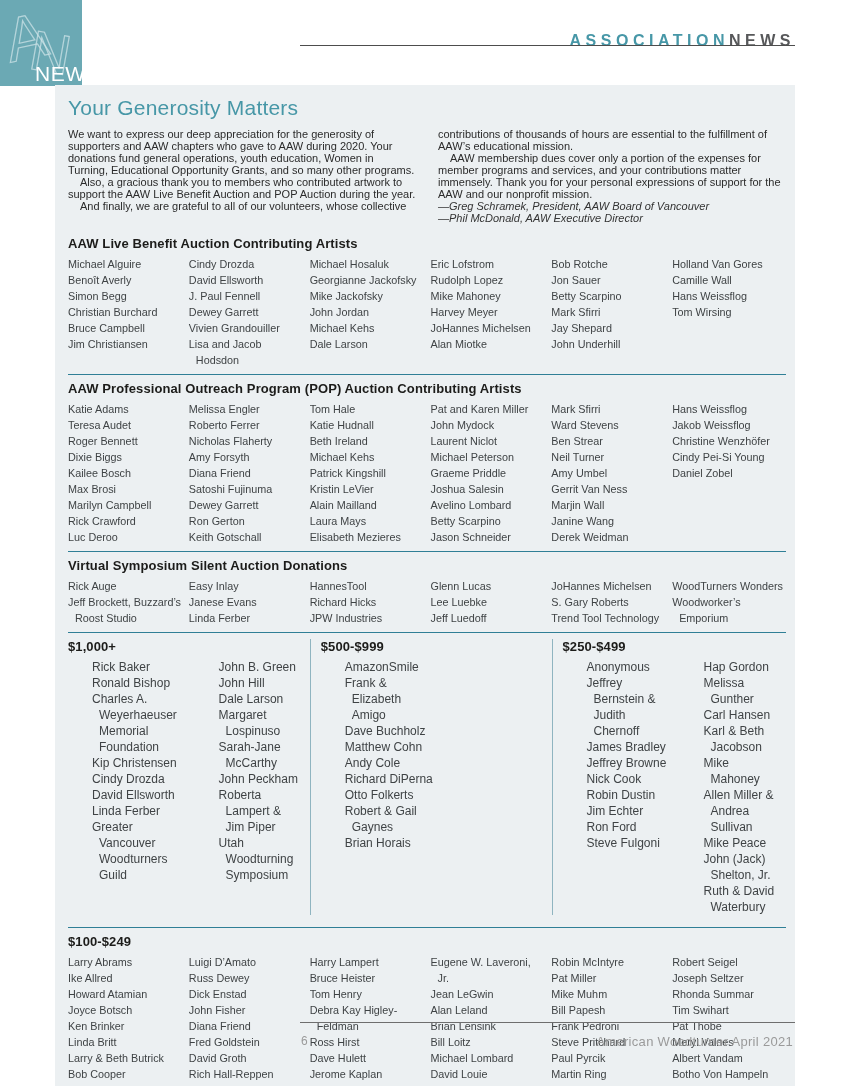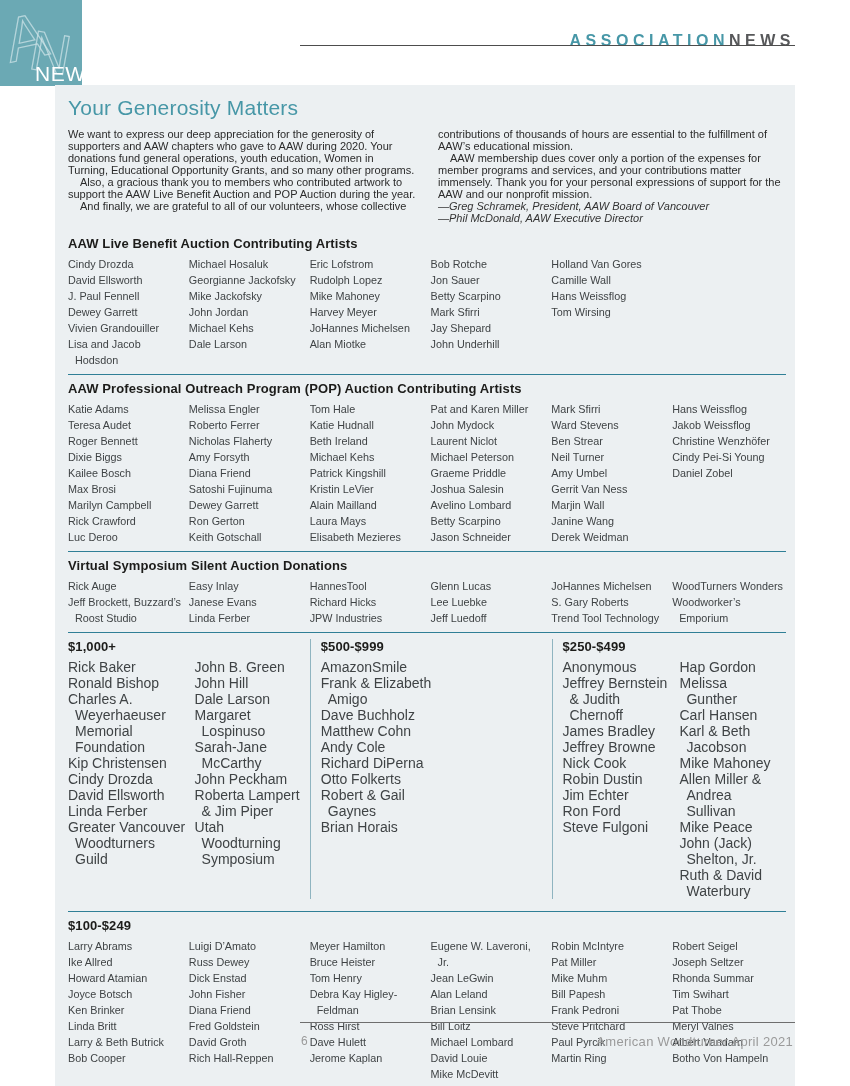--- a/index.html
+++ b/index.html
@@ -29,21 +29,21 @@
   .list-title { font-size:13px; font-weight:bold; color:#1c1c1a; margin-bottom:5px; letter-spacing:0.1px; }
   .cols { display:grid; column-gap:7px; }
   .cols-6 { grid-template-columns:repeat(6,1fr); }
   .cols-2 { grid-template-columns:1.05fr 0.95fr; }
   .name { font-size:10.8px; line-height:16px; color:#3f4345; padding-left:7px; text-indent:-7px; }
 
   
   .tier-band { display:grid; grid-template-columns:1fr 1fr 0.97fr; padding-bottom:6px; }
   .tier-group { padding-right:7px; }
   .tier-group + .tier-group { border-left:1px solid #8fb4c0; padding-left:10px; }
-  .tier-group .name { font-size:14px; }
+  .tier-group .name { font-size:12px;margin-left:24px; }
 
   
   .footer-rule { position:absolute; top:1022px; left:300px; right:55px; height:1px; background:#6e6e6e; }
   .page-num { position:absolute; top:1034px; left:301px; font-size:12px; color:#9a9a9a; }
   .pub { position:absolute; top:1034px; right:57px; font-size:13px; color:#9a9a9a; letter-spacing:0.3px; }
 </style>
 </head>
 <body>
 
 <div id="page">
@@ -75,20 +75,28 @@
           <p class="ipara indent">AAW membership dues cover only a portion of the expenses for member programs and services, and your contributions matter immensely. Thank you for your personal expressions of support for the AAW and our nonprofit mission.</p>
           <p class="ipara sig">—Greg Schramek, President, AAW Board of Vancouver</p>
           <p class="ipara sig">—Phil McDonald, AAW Executive Director</p>
         </div>
     </div>
 
     <div id="sections">
         <section class="list-section block first">
           <h2 class="list-title">AAW Live Benefit Auction Contributing Artists</h2>
           <div class="cols cols-6">
+            <div class="col">
+              <div class="name">Michael Alguire</div>
+              <div class="name">Benoît Averly</div>
+              <div class="name">Simon Begg</div>
+              <div class="name">Christian Burchard</div>
+              <div class="name">Bruce Campbell</div>
+              <div class="name">Jim Christiansen</div>
+            </div>
             <div class="col">
               <div class="name">Cindy Drozda</div>
               <div class="name">David Ellsworth</div>
               <div class="name">J. Paul Fennell</div>
               <div class="name">Dewey Garrett</div>
               <div class="name">Vivien Grandouiller</div>
               <div class="name">Lisa and Jacob Hodsdon</div>
             </div>
             <div class="col">
               <div class="name">Michael Hosaluk</div>
@@ -313,21 +321,21 @@
               <div class="name">Luigi D’Amato</div>
               <div class="name">Russ Dewey</div>
               <div class="name">Dick Enstad</div>
               <div class="name">John Fisher</div>
               <div class="name">Diana Friend</div>
               <div class="name">Fred Goldstein</div>
               <div class="name">David Groth</div>
               <div class="name">Rich Hall-Reppen</div>
             </div>
             <div class="col">
-              <div class="name">Meyer Hamilton</div>
+              <div class="name">Harry Lampert</div>
               <div class="name">Bruce Heister</div>
               <div class="name">Tom Henry</div>
               <div class="name">Debra Kay Higley-Feldman</div>
               <div class="name">Ross Hirst</div>
               <div class="name">Dave Hulett</div>
               <div class="name">Jerome Kaplan</div>
             </div>
             <div class="col">
               <div class="name">Eugene W. Laveroni, Jr.</div>
               <div class="name">Jean LeGwin</div>

